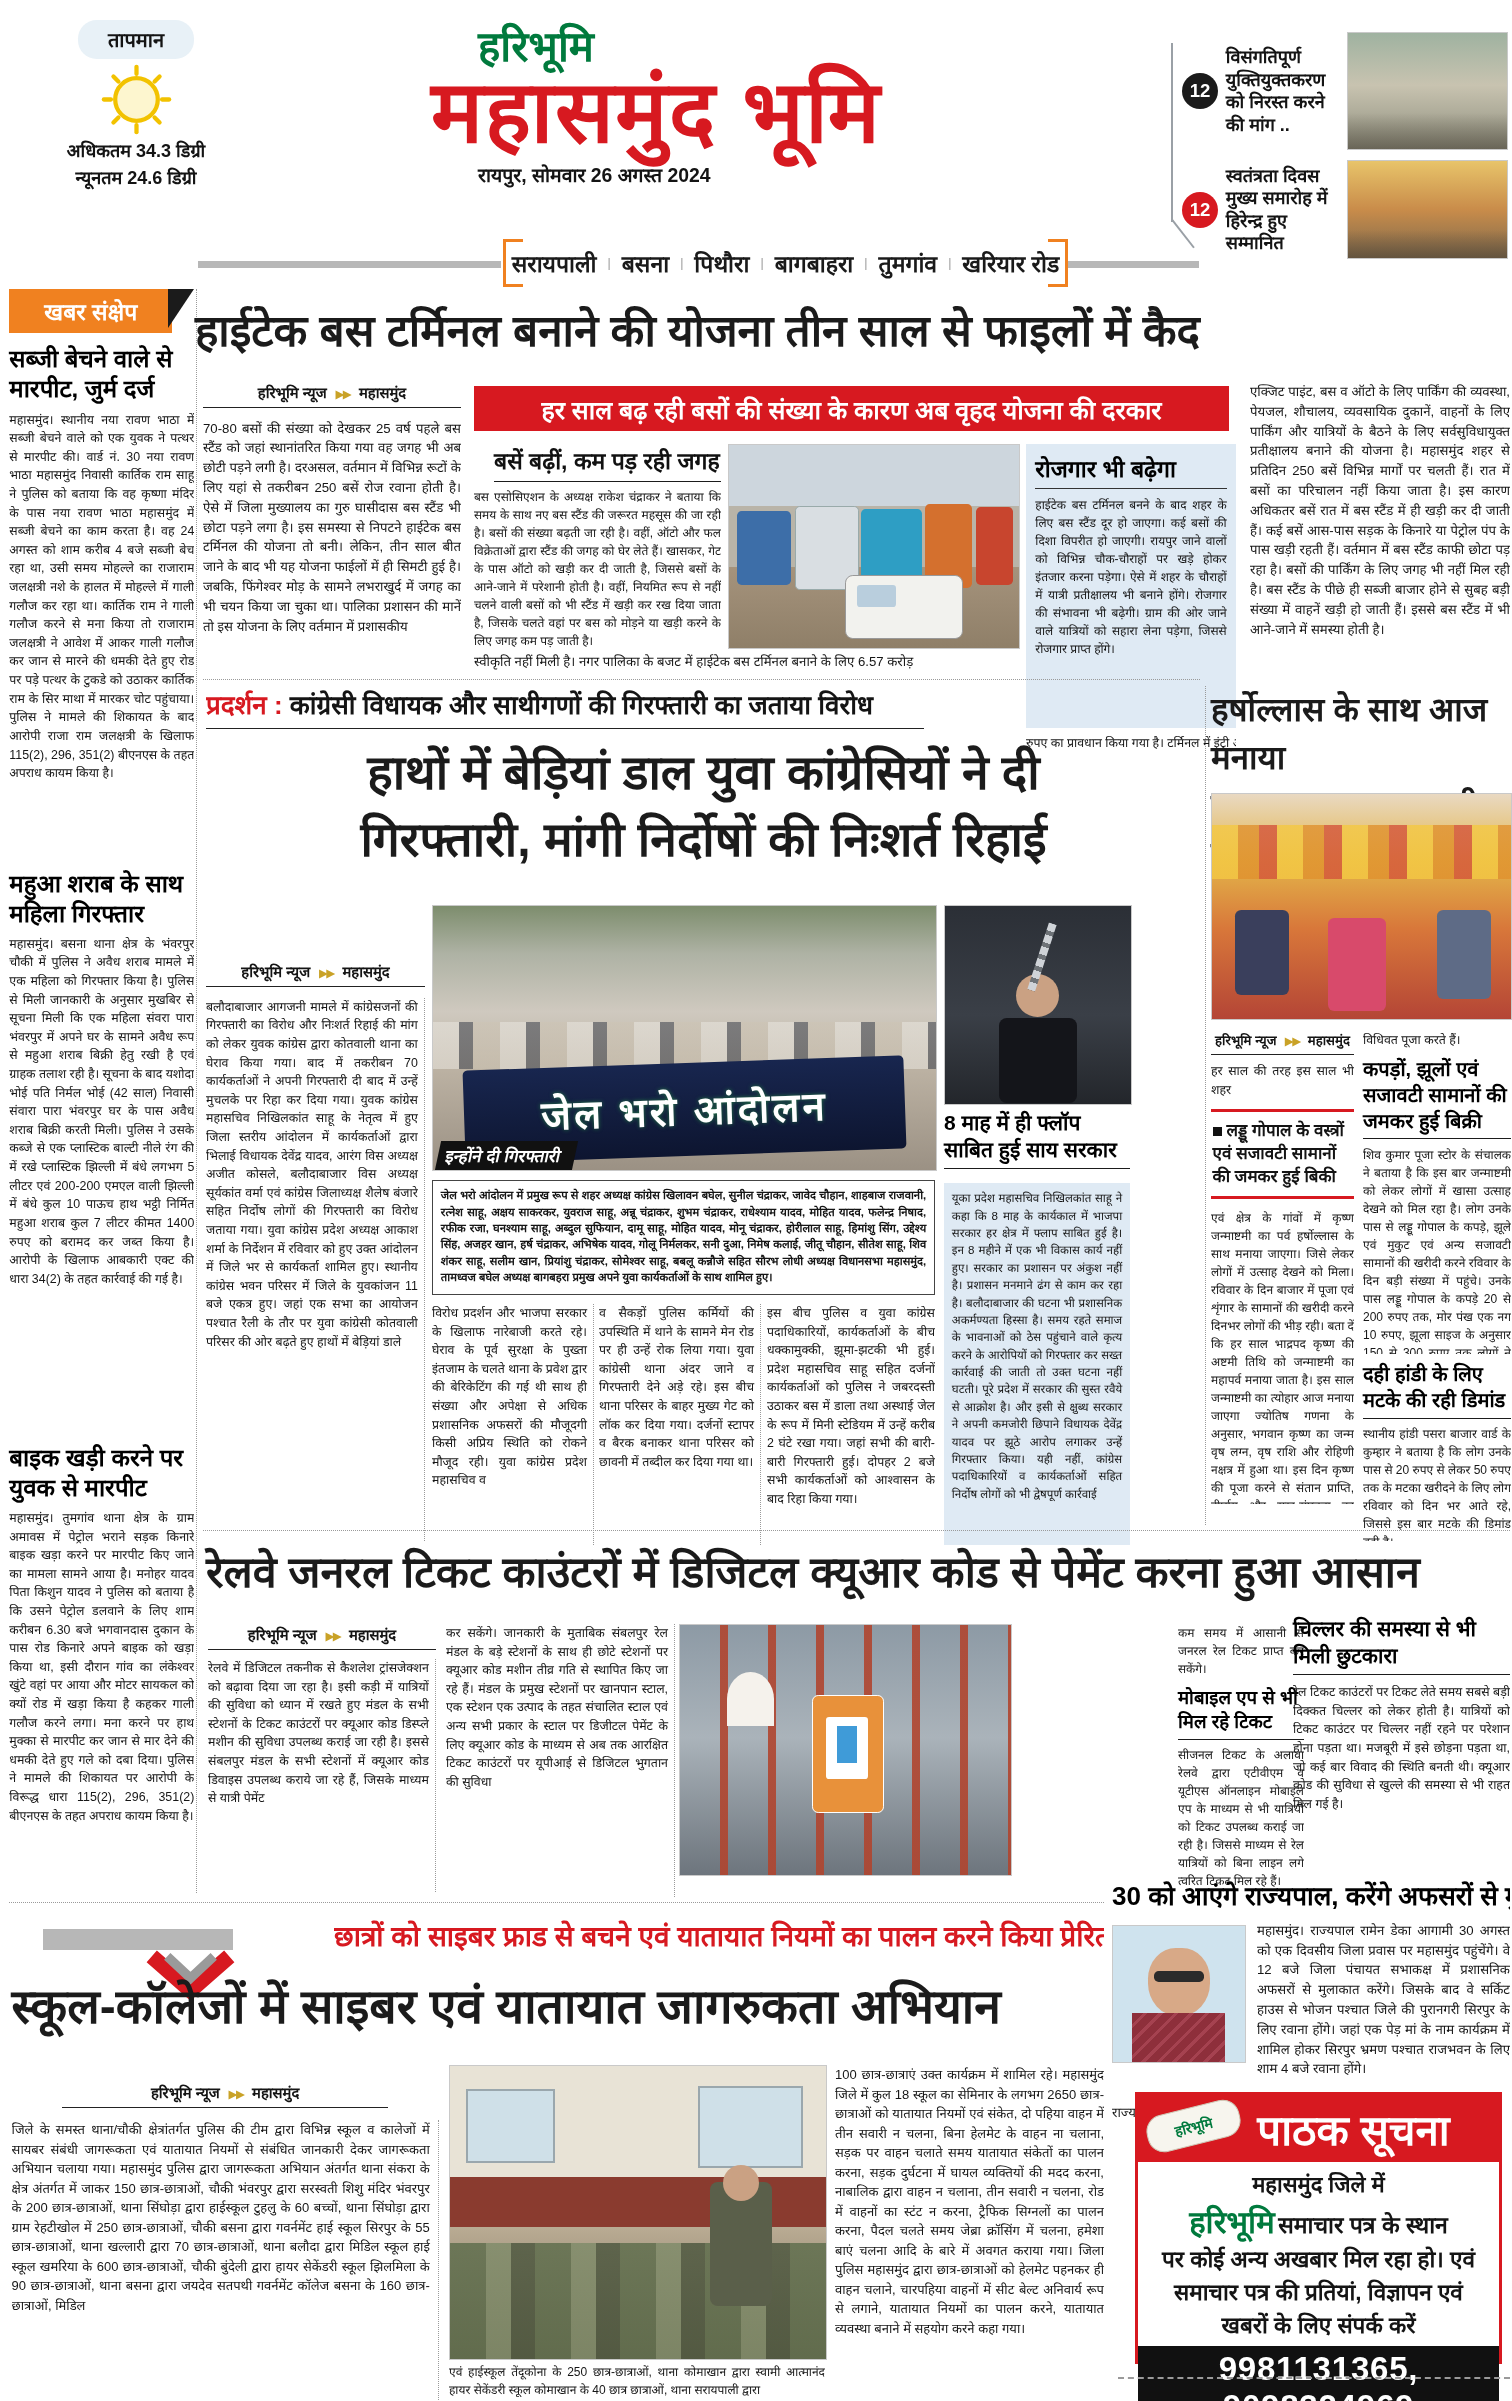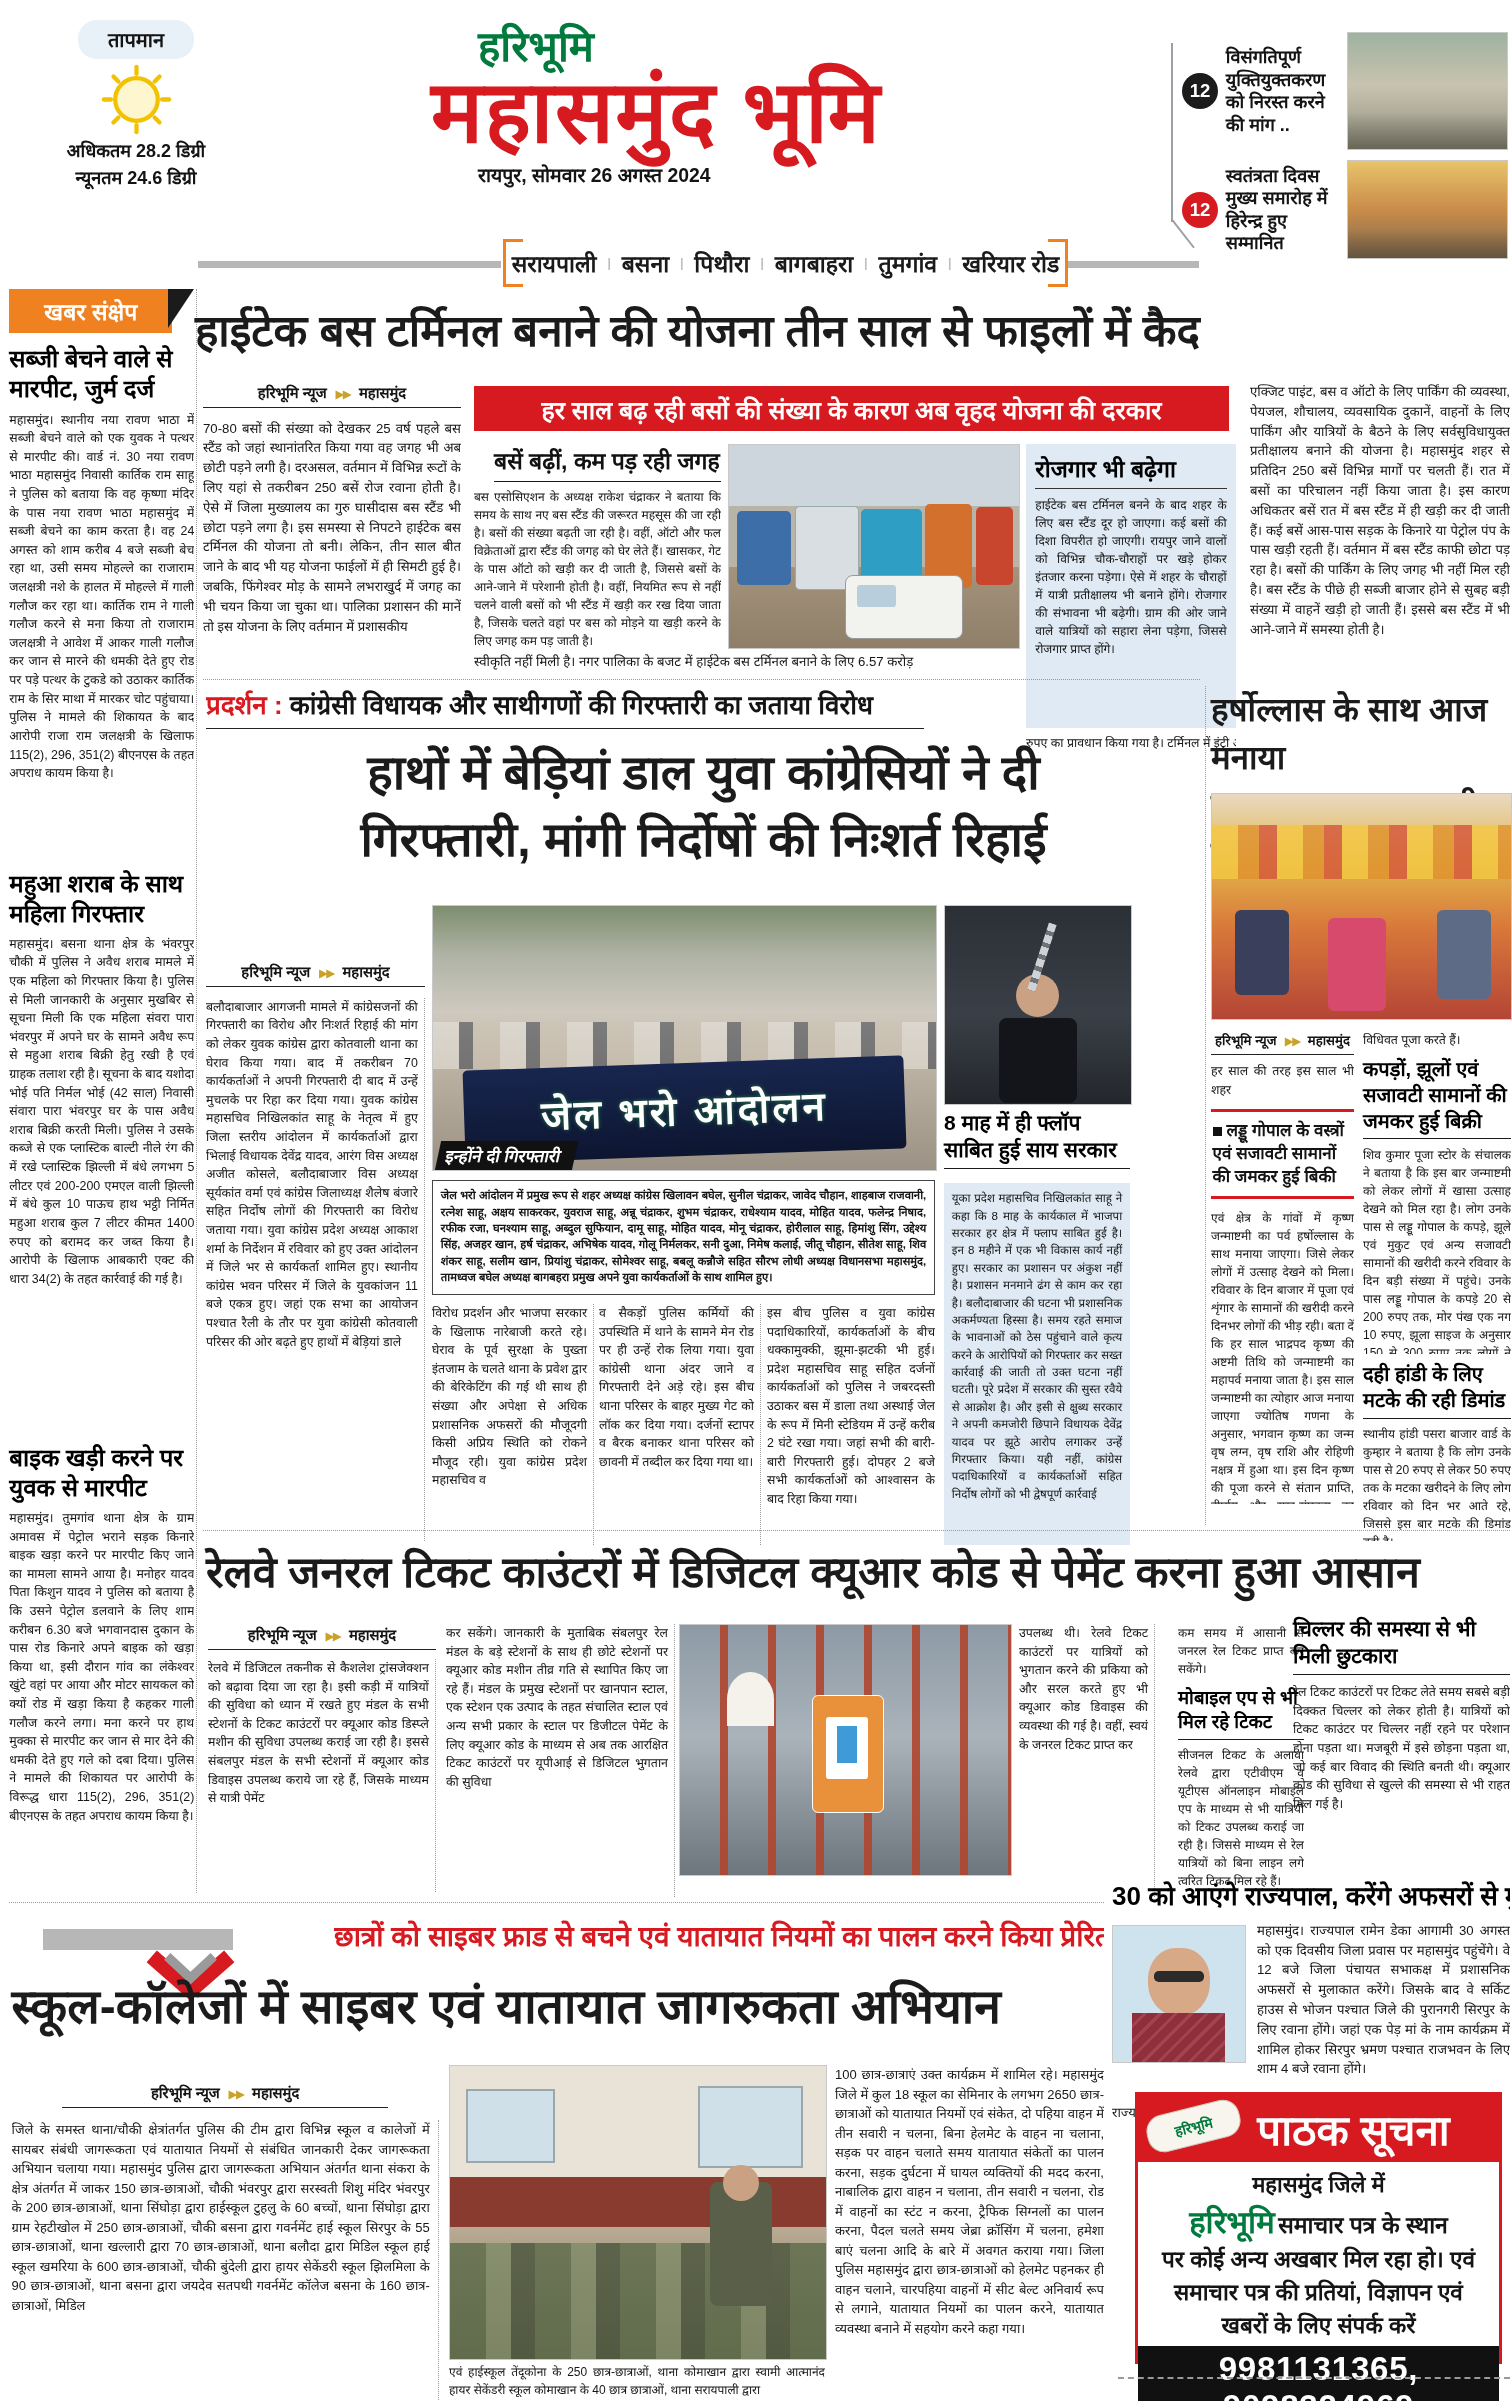--- a/index.html
+++ b/index.html
@@ -36,21 +36,21 @@
           <line x1="50" y1="86" x2="50" y2="96"></line>
             <line x1="24.5" y1="75.5" x2="17.5" y2="82.5"></line>
           <line x1="14" y1="50" x2="4" y2="50"></line>
             <line x1="24.5" y1="24.5" x2="17.5" y2="17.5"></line>
           <line x1="50" y1="14" x2="50" y2="4"></line>
             <line x1="75.5" y1="24.5" x2="82.5" y2="17.5"></line>
         </g>
         <circle cx="50" cy="50" r="30" fill="#fdf6cf" stroke="#f2c200" stroke-width="6"></circle>
       </svg>
     </div>
-    <div style="font-weight:900;font-size:18px;">अधिकतम 28.2 डिग्री</div>
+    <div style="font-weight:900;font-size:18px;">अधिकतम 34.3 डिग्री</div>
     <div style="font-weight:900;font-size:18px;margin-top:3.1px;">न्यूनतम 24.6 डिग्री</div>
   </div>
 
   <div class="abs" style="left:431px;top:15.5px;width:738px;height:202px;">
     <div style="color:#007a3d;font-weight:900;font-size:42px;margin-left:47px;">हरिभूमि</div>
     <div style="color:#d71920;font-weight:900;font-size:87px;line-height:1.02;letter-spacing:1.6px;margin-top:-4.7px;white-space:nowrap;">महासमुंद भूमि</div>
     <div style="font-weight:900;font-size:19.4px;margin-top:4.7px;margin-left:47px;">रायपुर, सोमवार 26 अगस्त 2024</div>
   </div>
 
   <div class="abs" style="left:1171px;top:43px;width:2.3px;height:179px;background:#9aa0a6;"></div>
@@ -236,21 +236,20 @@
   <div class="abs bodytxt colrule" style="left:446px;top:1624px;width:222px;height:273px;padding-right:6.2px;">कर सकेंगे।   जानकारी के मुताबिक संबलपुर रेल मंडल के बड़े स्टेशनों के साथ ही छोटे स्टेशनों पर क्यूआर कोड मशीन तीव्र गति से स्थापित किए जा रहे हैं। मंडल के प्रमुख स्टेशनों पर खानपान स्टाल, एक स्टेशन एक उत्पाद के तहत संचालित स्टाल एवं अन्य सभी प्रकार के स्टाल पर डिजीटल पेमेंट के लिए क्यूआर कोड के माध्यम से अब तक आरक्षित टिकट काउंटरों पर यूपीआई से डिजिटल भुगतान की सुविधा</div>
 
   <div class="photo" style="left:679px;top:1624px;width:331px;height:250px;background:linear-gradient(180deg,#8d9aa5 0%,#aab3ba 45%,#6d757d 100%);">
     <div style="position:absolute;inset:0;background:repeating-linear-gradient(90deg,transparent 0 40px,#b0452f 40px 48px);opacity:.9;"></div>
     <div style="position:absolute;left:132px;top:70px;width:70px;height:116px;background:#e8913a;border-radius:6.2px;border:1.6px solid #fff;"></div>
     <div style="position:absolute;left:146px;top:92px;width:42px;height:62px;background:#fff;border-radius:3.1px;"></div>
     <div style="position:absolute;left:157px;top:101px;width:20px;height:37px;background:#3f9bd8;"></div>
     <div style="position:absolute;left:47px;top:47px;width:47px;height:54px;background:#f5f2ec;border-radius:50% 50% 0 0;"></div>
   </div>
 
-  <div class="abs bodytxt colrule" style="left:1019px;top:1624px;width:129px;height:273px;padding-right:6.2px;">उपलब्ध थी। रेलवे टिकट काउंटरों पर यात्रियों को भुगतान करने की प्रकिया को और सरल करते हुए भी क्यूआर कोड डिवाइस की व्यवस्था की गई है। वहीं, स्वयं के जनरल टिकट प्राप्त कर</div>
   <div class="abs" style="left:1178px;top:1624px;width:126px;">
     <div class="bodytxt" style="font-size:12px;">कम समय में आसानी से जनरल रेल टिकट प्राप्त कर सकेंगे।</div>
     <div class="subhead underln" style="font-size:18.6px;line-height:1.3;margin-top:7.8px;">मोबाइल एप से भी मिल रहे टिकट</div>
     <div class="bodytxt" style="margin-top:6.2px;height:163px;font-size:12px;">सीजनल टिकट के अलावा रेलवे द्वारा एटीवीएम व यूटीएस ऑनलाइन मोबाइल एप के माध्यम से भी यात्रियों को टिकट उपलब्ध कराई जा रही है। जिससे माध्यम से रेल यात्रियों को बिना लाइन लगे त्वरित टिकट मिल रहे हैं।</div>
   </div>
   <div class="abs" style="left:1293px;top:1615px;width:217px;">
     <div class="subhead underln" style="font-size:21px;line-height:1.3;">चिल्लर की समस्या से भी मिली छुटकारा</div>
     <div class="bodytxt" style="margin-top:7.8px;height:210px;">रेल टिकट काउंटरों पर टिकट लेते समय सबसे बड़ी दिक्कत चिल्लर को लेकर होती है। यात्रियों को टिकट काउंटर पर चिल्लर नहीं रहने पर परेशान होना पड़ता था। मजबूरी में इसे छोड़ना पड़ता था, जो कई बार विवाद की स्थिति बनती थी। क्यूआर कोड की सुविधा से खुल्ले की समस्या से भी राहत मिल गई है।</div>
   </div>
 

